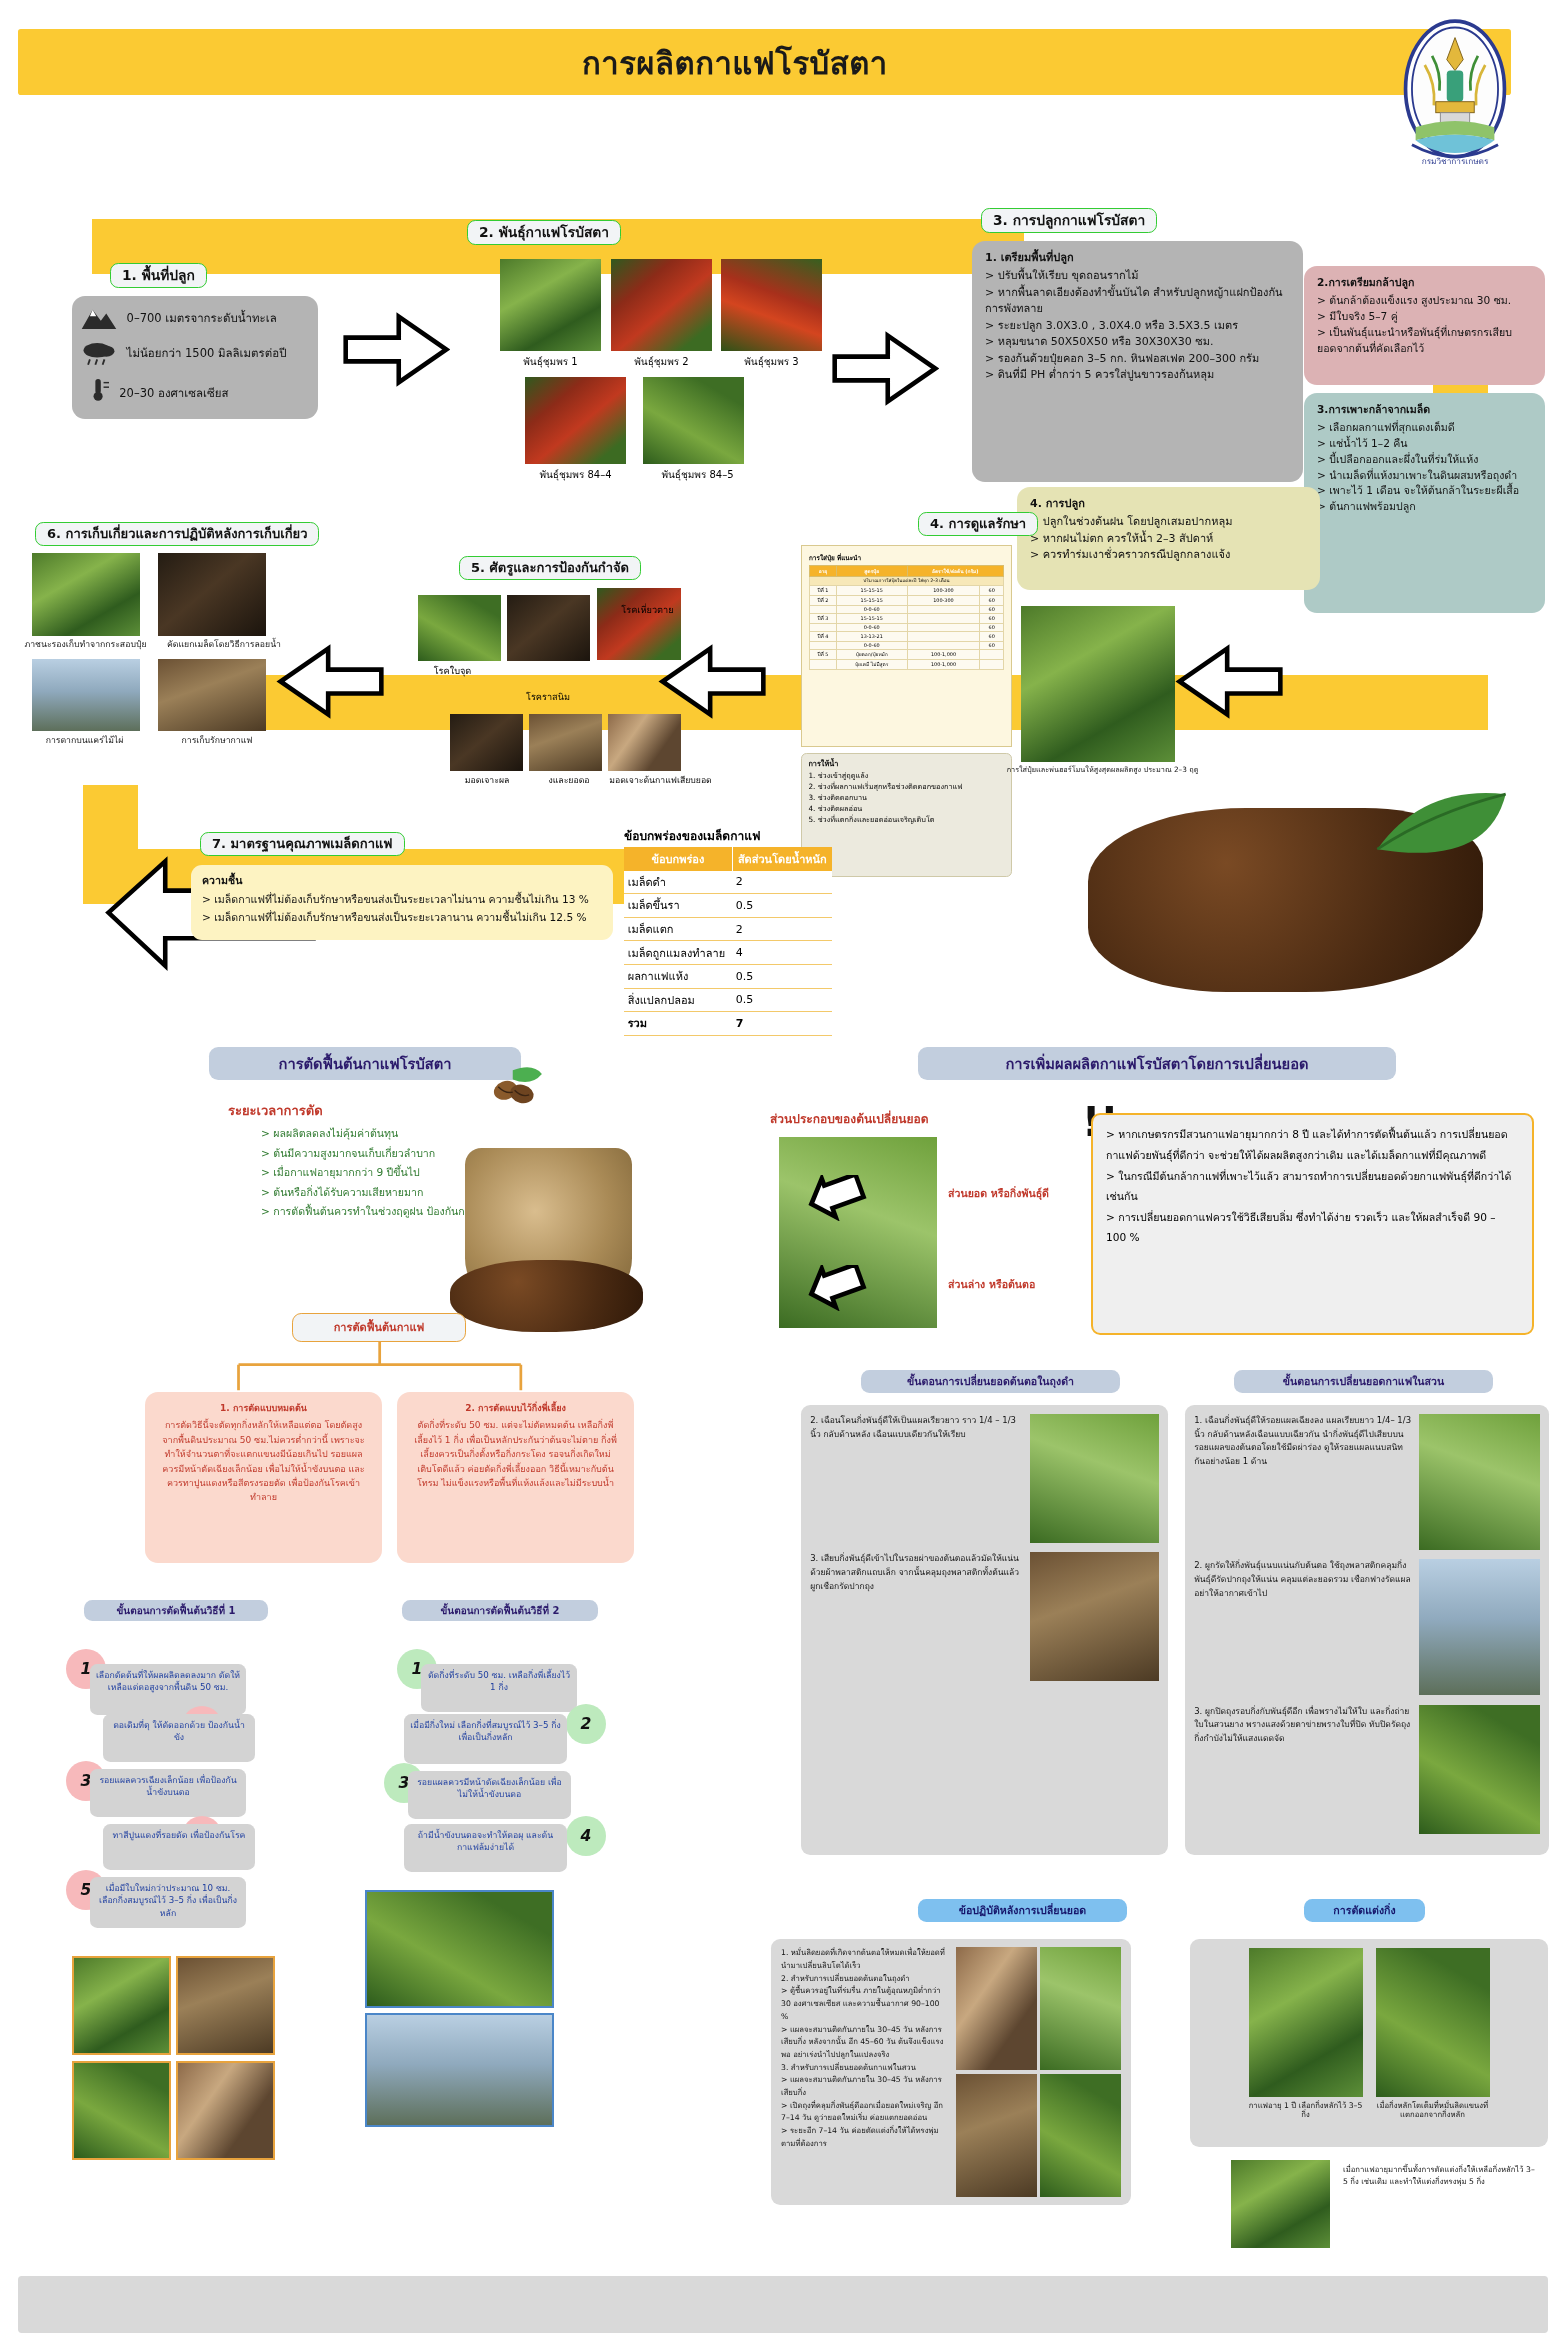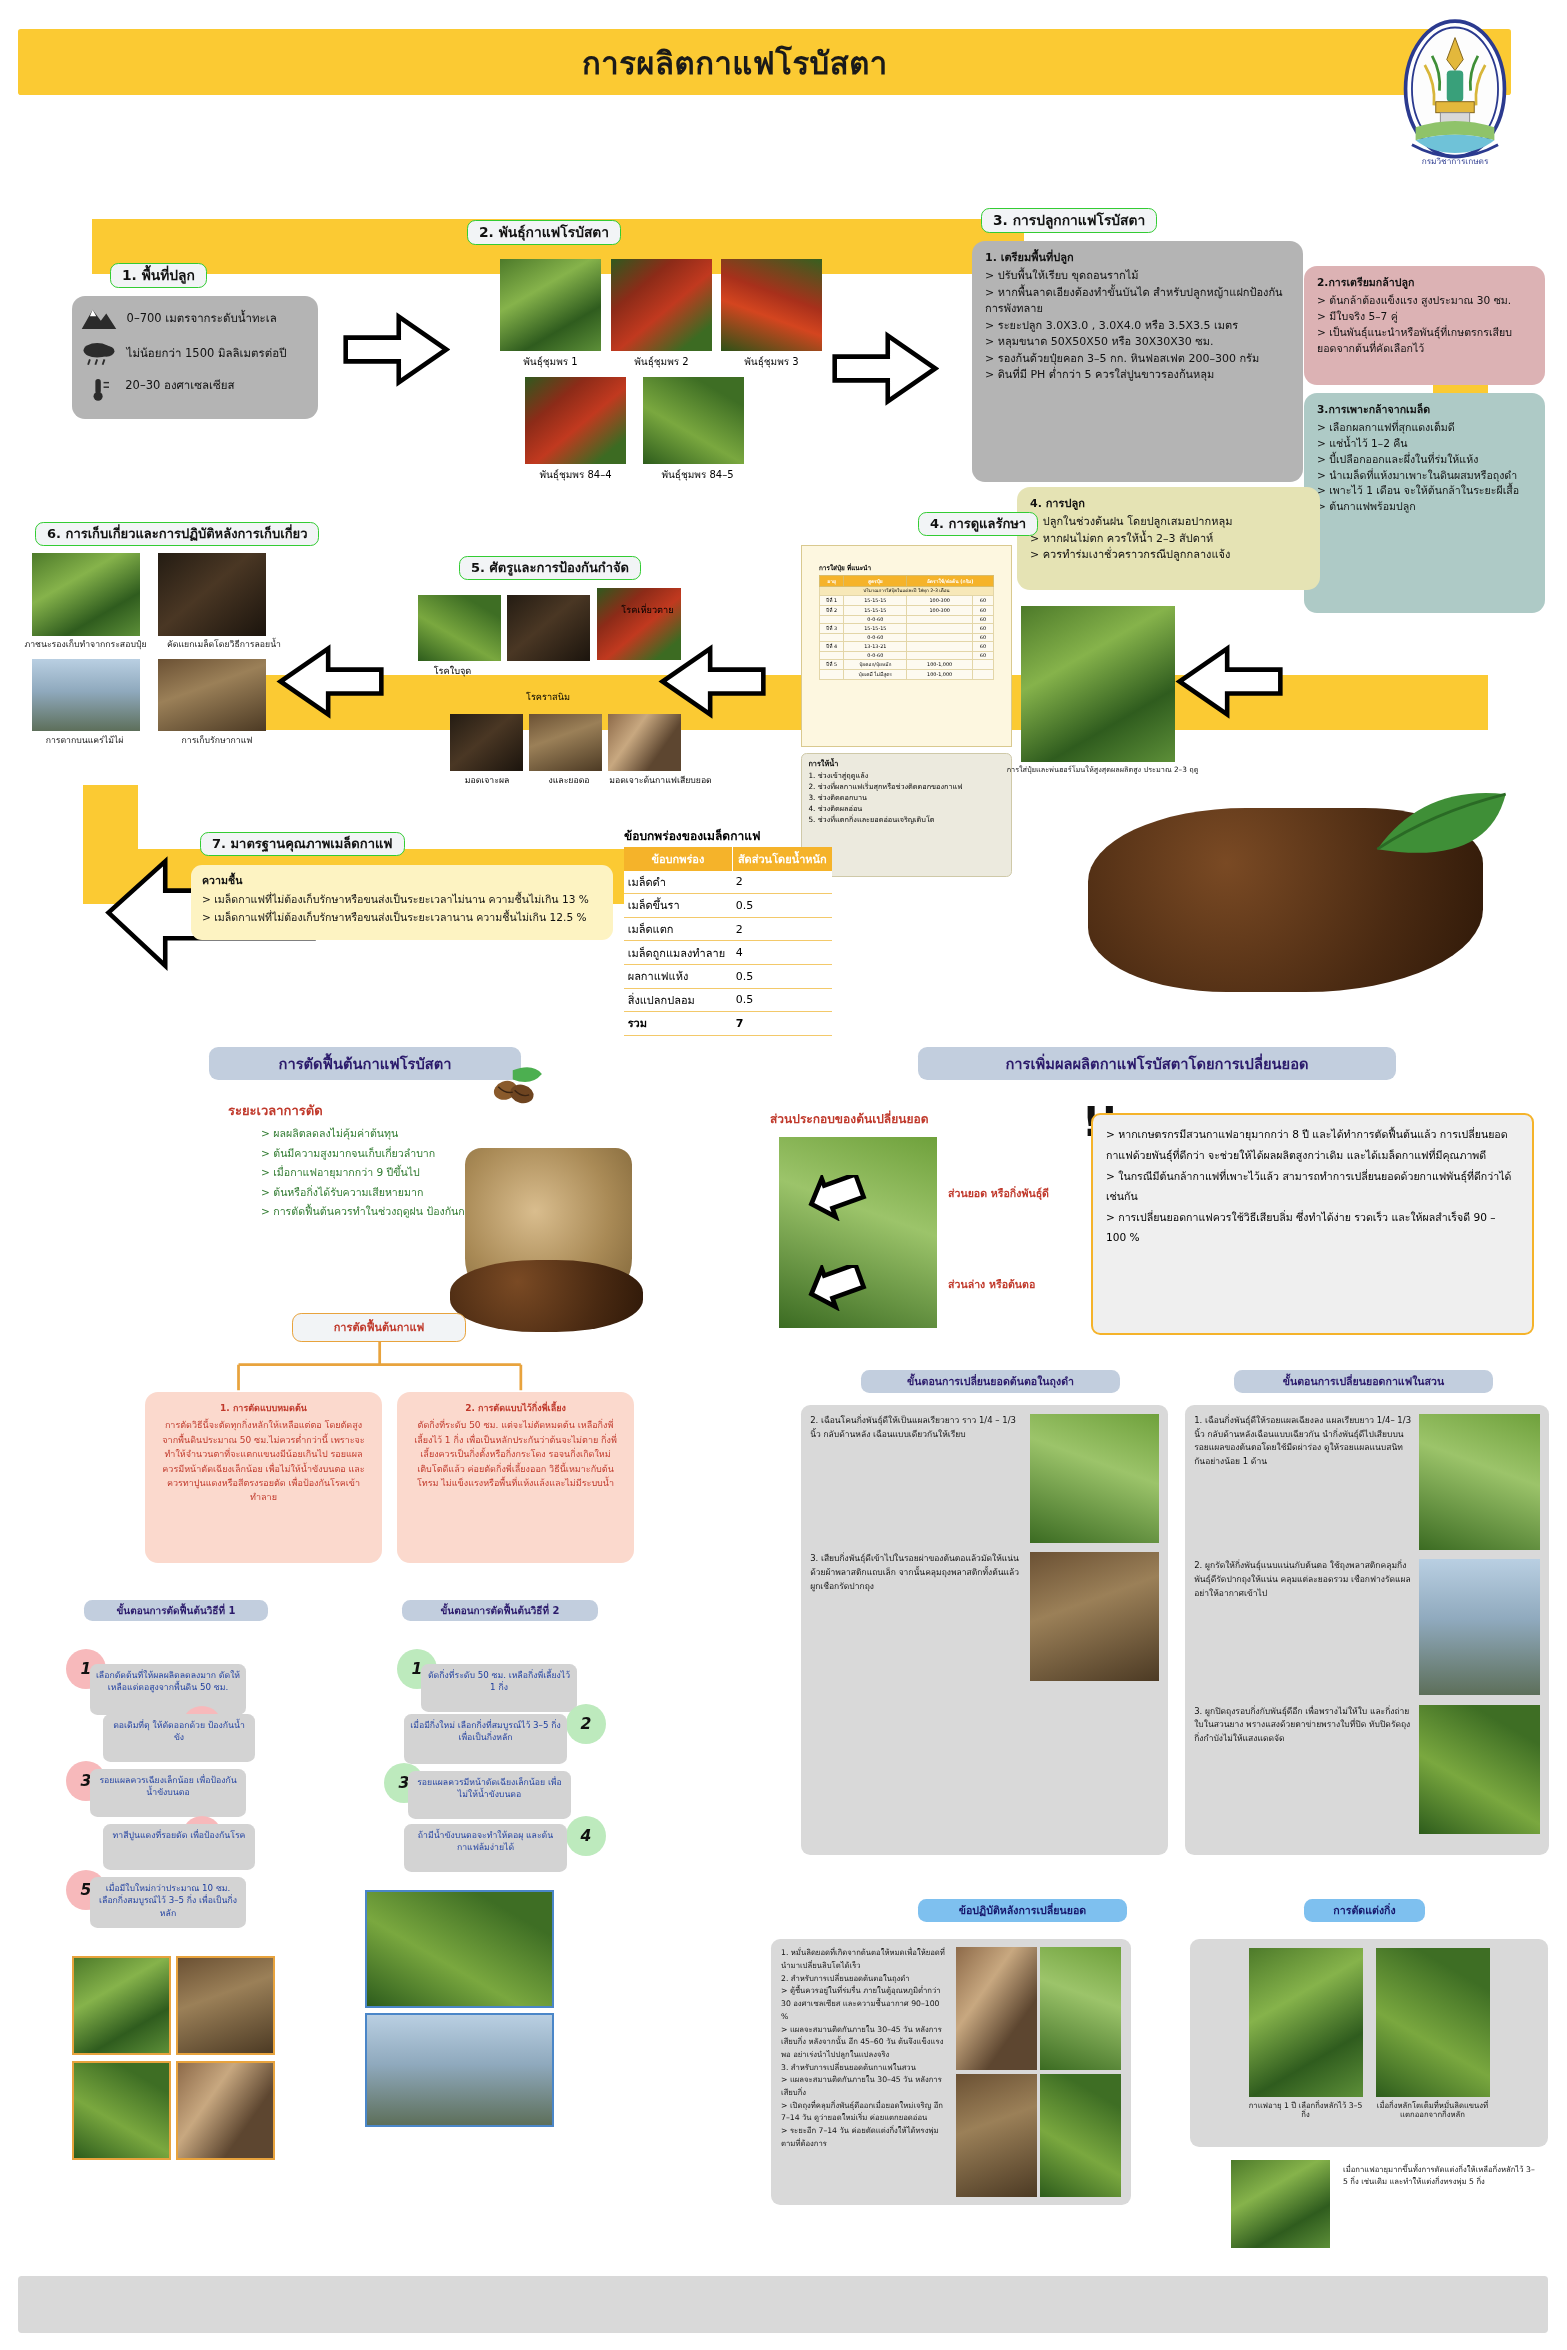--- a/index.html
+++ b/index.html
@@ -164,21 +164,21 @@
     <div style="display:flex;align-items:center;gap:7.3px;margin-bottom:9.2px">
       <svg width="40" height="26" viewBox="0 0 44 28">
         <ellipse cx="20" cy="11" rx="15" ry="8" fill="#2b2b2b"></ellipse>
         <ellipse cx="30" cy="12" rx="9" ry="6" fill="#2b2b2b"></ellipse>
         <line x1="12" y1="21" x2="10" y2="27" stroke="#2b2b2b" stroke-width="2"></line>
         <line x1="20" y1="21" x2="18" y2="27" stroke="#2b2b2b" stroke-width="2"></line>
         <line x1="28" y1="21" x2="26" y2="27" stroke="#2b2b2b" stroke-width="2"></line>
       </svg>
       <span style="font-size:11.5px">ไม่น้อยกว่า 1500 มิลลิเมตรต่อปี</span>
     </div>
-    <div style="display:flex;align-items:flex-start;gap:6px">
+    <div style="display:flex;align-items:flex-end;gap:0">
       <svg width="40" height="26" viewBox="0 0 44 28">
         <rect x="18" y="3" width="6" height="16" rx="3" fill="#2b2b2b"></rect>
         <circle cx="21" cy="22" r="5" fill="#2b2b2b"></circle>
         <line x1="27" y1="7" x2="33" y2="7" stroke="#2b2b2b" stroke-width="1.6"></line>
         <line x1="27" y1="12" x2="33" y2="12" stroke="#2b2b2b" stroke-width="1.6"></line>
       </svg>
       <span style="font-size:11.5px">20–30 องศาเซลเซียส</span>
     </div>
   </div>
 
@@ -223,21 +223,21 @@
   </div>
 
   <div class="abs olive card" style="left:1017px;top:487px;width:303px;height:103px;font-size:11px">
     <div class="hd">4. การปลูก</div>
     <span class="li">ปลูกในช่วงต้นฝน โดยปลูกเสมอปากหลุม</span>
     <span class="li">หากฝนไม่ตก ควรให้น้ำ 2–3 สัปดาห์</span>
     <span class="li">ควรทำร่มเงาชั่วคราวกรณีปลูกกลางแจ้ง</span>
   </div>
 
   <div class="abs tag" style="left:918px;top:512px;font-size:13px">4. การดูแลรักษา</div>
-  <div class="abs" style="left:801px;top:545px;width:211px;height:202px;background:#fdf7e0;border:0.9px solid #d9c98f;padding:17px">
+  <div class="abs" style="left:801px;top:545px;width:211px;height:202px;background:#fdf7e0;border:0.9px solid #d9c98f;padding:7px">
     <div style="font-size:6.4px;font-weight:700;margin-bottom:1.8px">การใส่ปุ๋ย ที่แนะนำ</div>
     <table class="fertbl">
       <tbody>
           <tr>
         <th>อายุ</th>
         <th>สูตรปุ๋ย</th>
         <th colspan="2">อัตราใช้/ต่อต้น (กรัม)</th>
       </tr>
       <tr>
             <td colspan="4" style="background:#f7e8b8;font-size:4.6px">ปริมาณการใส่ปุ๋ยในแต่ละปี ใส่ทุก 2-3 เดือน</td>

